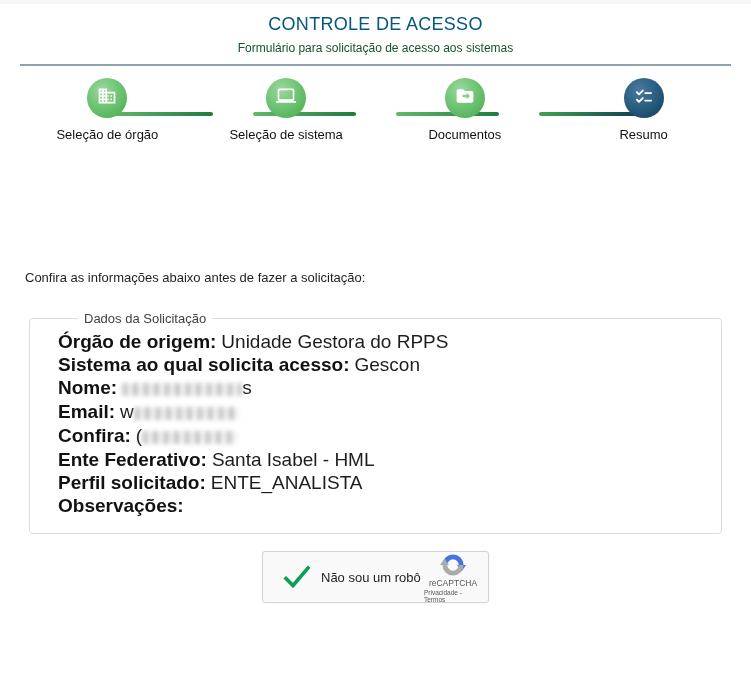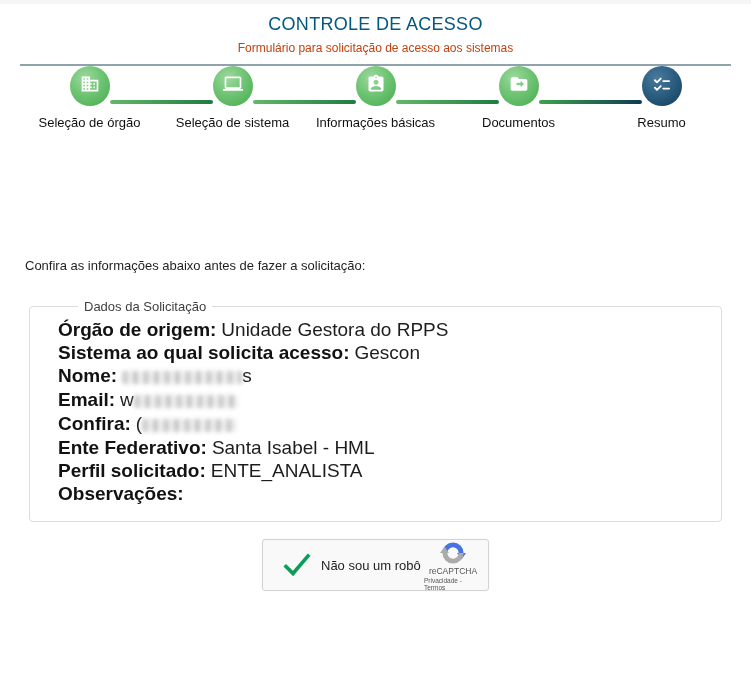--- a/index.html
+++ b/index.html
@@ -19,30 +19,30 @@
     text-align: center;
     font-size: 18px;
     font-weight: 500;
     letter-spacing: 0.3px;
     color: #04577e;
   }
   .page-subtitle {
     margin-top: 6px;
     text-align: center;
     font-size: 12px;
-    color: #c2410c;
+    color: #14532d;
   }
   .header-divider {
     margin: 9px 20px 0 20px;
     border: none;
     border-top: 2px solid #8fa3ad;
   }
 
   
-  .stepper { position: relative; margin: 0 18px; height: 126px; }
+  .stepper { position: relative; margin: 12px 18px; height: 126px; }
   .steps-row { display: flex; }
   .step { flex: 1 1 0; display: flex; flex-direction: column; align-items: center; }
   .step-circle {
     width: 40px; height: 40px; border-radius: 50%;
     display: flex; align-items: center; justify-content: center;
     cursor: pointer; z-index: 2;
   }
   .step-circle.green { background: radial-gradient(circle at 38% 30%, #9ed89f 0%, #6ec473 45%, #46a94c 100%); }
   .step-circle.navy  { background: radial-gradient(circle at 38% 30%, #4a7a9e 0%, #2c5f82 45%, #103c58 100%); }
   .step-circle svg { width: 20px; height: 20px; }
@@ -120,28 +120,20 @@
 
     <div class="step">
       <div class="step-circle green">
         <span><svg viewBox="0 0 24 24" width="20" height="20">
               <path fill="#ffffff" d="M20 18c1.1 0 1.99-.9 1.99-2L22 5c0-1.1-.9-2-2-2H4c-1.1 0-2 .9-2 2v11c0 1.1.9 2 2 2H0v2h24v-2h-4zM4 5h16v11H4V5z"></path>
             </svg></span>
       </div>
       <div class="step-label">Seleção de sistema</div>
     </div>
 
-    <div class="step">
-      <div class="step-circle green">
-        <span><svg viewBox="0 0 24 24" width="20" height="20">
-              <path fill="#ffffff" d="M19 3h-4.18C14.4 1.84 13.3 1 12 1c-1.3 0-2.4.84-2.82 2H5c-1.1 0-2 .9-2 2v14c0 1.1.9 2 2 2h14c1.1 0 2-.9 2-2V5c0-1.1-.9-2-2-2zm-7 0c.55 0 1 .45 1 1s-.45 1-1 1-1-.45-1-1 .45-1 1-1zm0 4c1.66 0 3 1.34 3 3s-1.34 3-3 3-3-1.34-3-3 1.34-3 3-3zm6 12H6v-1.4c0-2 4-3.1 6-3.1s6 1.1 6 3.1V19z"></path>
-            </svg></span>
-      </div>
-      <div class="step-label">Informações básicas</div>
-    </div>
 
     <div class="step">
       <div class="step-circle green">
         <span><svg viewBox="0 0 24 24" width="20" height="20">
               <path fill="#ffffff" d="M20 6h-8l-2-2H4c-1.1 0-2 .9-2 2v12c0 1.1.9 2 2 2h16c1.1 0 2-.9 2-2V8c0-1.1-.9-2-2-2zm-6 10v-2.5H9v-3h5V8l4 4-4 4z"></path>
             </svg></span>
       </div>
       <div class="step-label">Documentos</div>
     </div>
 

